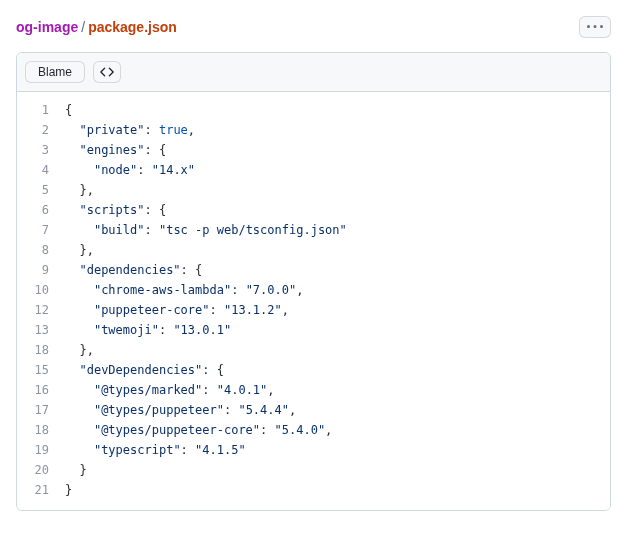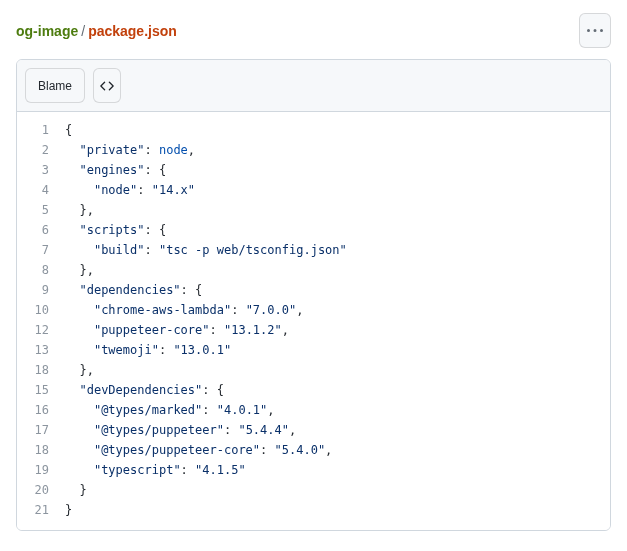--- a/index.html
+++ b/index.html
@@ -12,31 +12,31 @@
   }
 
   
   .header {
     display: flex;
     justify-content: space-between;
     align-items: center;
     padding: 13px 16px 11px 16px;
   }
   .breadcrumb { font-size: 14px; font-weight: 600; line-height: 28px; }
-  .repo-link { color: #4d7c0f; text-decoration: none; cursor: pointer; }
+  .repo-link { color: #a21caf; text-decoration: none; cursor: pointer; }
   .sep { color: #656d76; font-weight: 400; margin: 0 3px; }
   .file-name { color: #c2410c; }
 
   
   .btn {
     display: inline-flex;
     align-items: center;
     justify-content: center;
     gap: 6px;
-    height: 35px;
+    height: 22px;
     padding: 0 12px;
     font-family: "Liberation Sans", sans-serif;
     font-size: 12px;
     font-weight: 500;
     color: #24292f;
     background: #f6f8fa;
     border: 1px solid rgba(31,35,40,0.15);
     border-radius: 6px;
     cursor: pointer;
     line-height: 1;
@@ -109,21 +109,21 @@
         </svg>
       </button>
     </div>
     <div class="code">
         <div class="code-row">
           <div class="line-num">1</div>
           <div class="line-code"><span class="tok-p">{</span></div>
         </div>
         <div class="code-row">
           <div class="line-num">2</div>
-          <div class="line-code"><span class="tok-p">  </span><span class="tok-s">"private"</span><span class="tok-p">: </span><span class="tok-c">node</span><span class="tok-p">,</span></div>
+          <div class="line-code"><span class="tok-p">  </span><span class="tok-s">"private"</span><span class="tok-p">: </span><span class="tok-c">true</span><span class="tok-p">,</span></div>
         </div>
         <div class="code-row">
           <div class="line-num">3</div>
           <div class="line-code"><span class="tok-p">  </span><span class="tok-s">"engines"</span><span class="tok-p">: {</span></div>
         </div>
         <div class="code-row">
           <div class="line-num">4</div>
           <div class="line-code"><span class="tok-p">    </span><span class="tok-s">"node"</span><span class="tok-p">: </span><span class="tok-s">"14.x"</span></div>
         </div>
         <div class="code-row">

